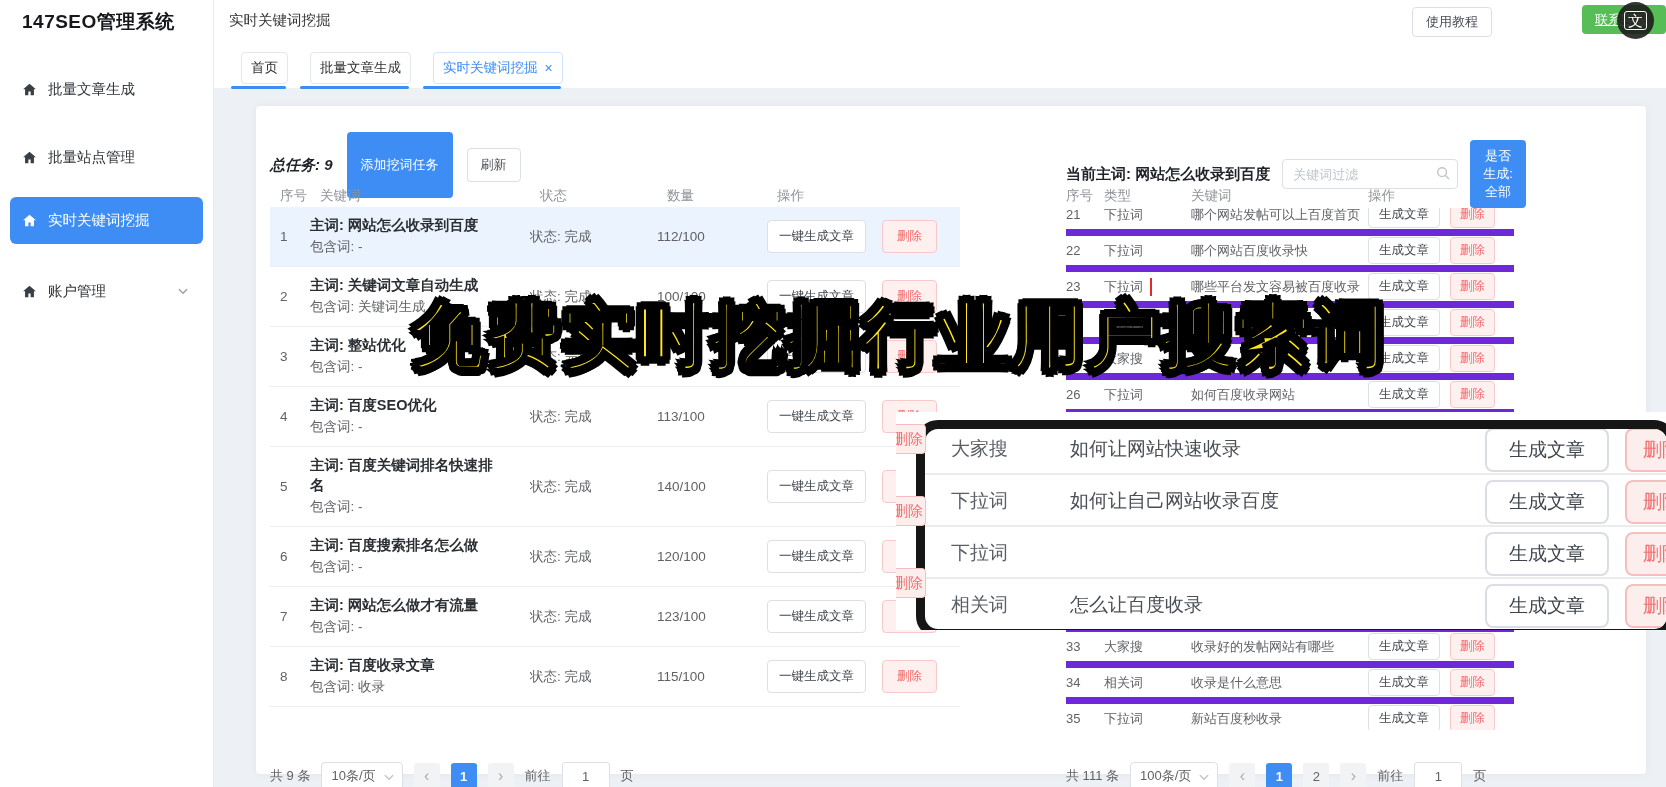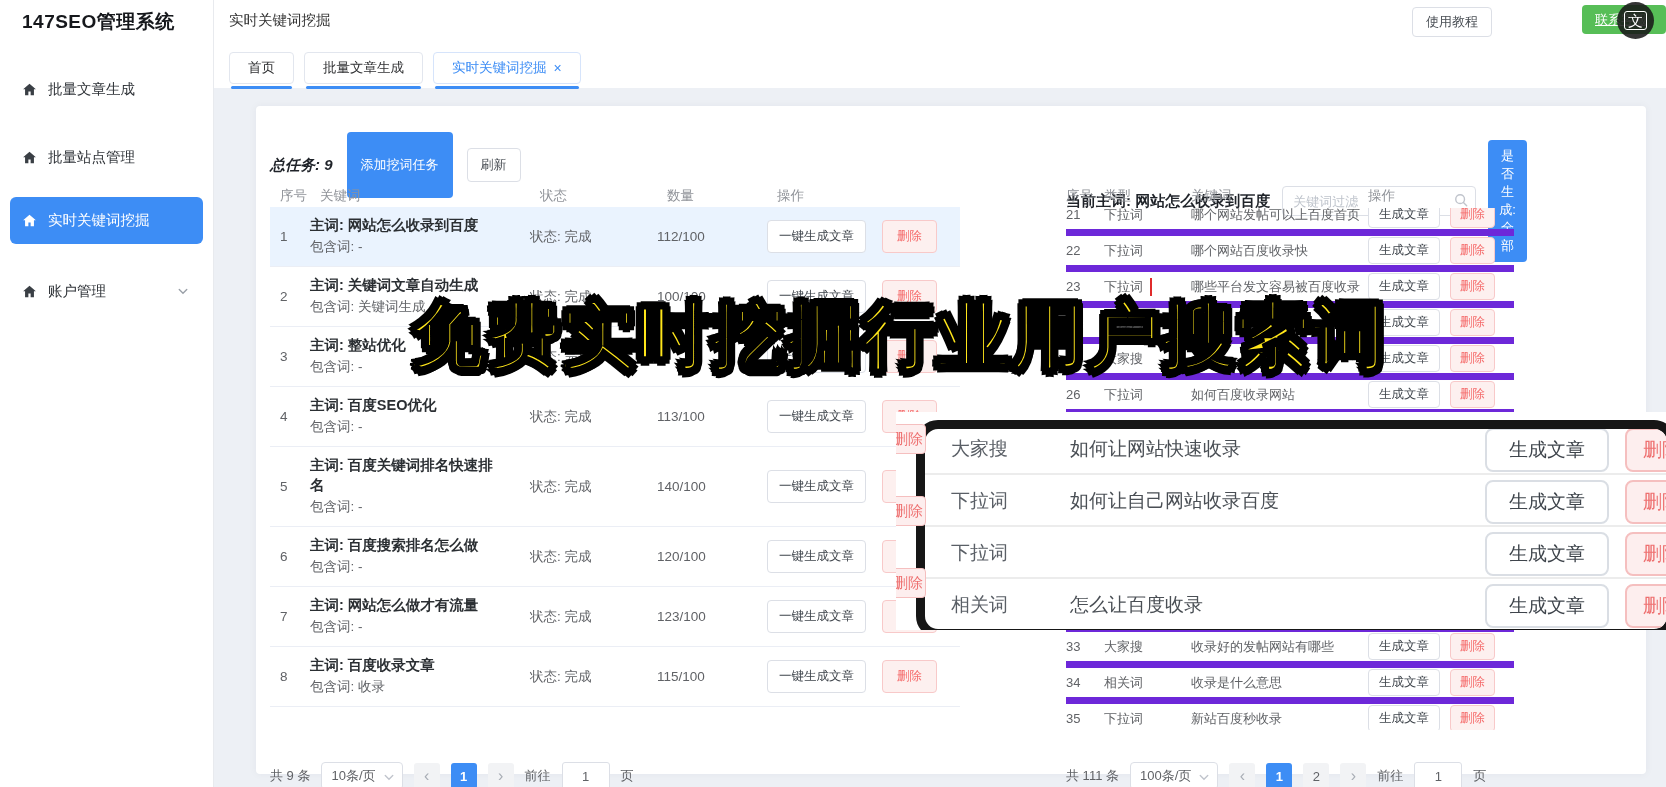--- a/index.html
+++ b/index.html
@@ -20,22 +20,22 @@
   .help-btn{position:absolute;right:174px;top:7px;padding:5px 13px;font-size:13px;color:#4a4f55;background:#fff;
             border:1px solid #dcdfe6;border-radius:4px;cursor:pointer;}
   .contact-btn{position:absolute;right:0;top:5px;width:84px;height:29px;background:#57be57;color:#fff;border:none;
                border-radius:4px;font-size:13px;text-align:left;padding-left:13px;cursor:pointer;text-decoration:underline;}
   .trans-badge{position:absolute;right:12px;top:2px;width:37px;height:37px;border-radius:50%;background:rgba(25,25,25,.88);
                color:#fff;font-size:15px;display:flex;align-items:center;justify-content:center;z-index:3;cursor:pointer;}
   .trans-badge span{border:1.5px solid #fff;border-radius:3px;padding:1px 3px;line-height:1;}
   
   .tabbar{position:absolute;left:214px;top:41px;right:0;height:47px;background:#fff;z-index:2;display:flex;align-items:flex-start;padding:11px 0 0 15px;gap:10px;box-sizing:border-box;}
   .tabwrap{display:flex;flex-direction:column;}
-  .tab{border:1px solid #e2e6ee;border-radius:4px;background:#fff;padding:6px 18px;font-size:13.5px;color:#303133;
-       display:flex;align-items:center;gap:7px;cursor:pointer;}
+  .tab{border:1px solid #e2e6ee;border-radius:4px;background:#fff;padding:6px 9px;font-size:13.5px;color:#303133;
+       display:flex;align-items:center;gap:7px;cursor:pointer;margin-left:12px;}
   .tab.active{color:#3d8df5;border-color:#d6e4fb;}
   .tab .x{font-size:14px;line-height:1;color:#3d8df5;}
   .tab-line{height:3px;background:#3d8df5;border-radius:2px;margin:2px 2px 0 2px;}
   
   .card{position:absolute;left:256px;top:106px;width:1390px;height:668px;background:#fff;border-radius:4px;
         box-shadow:0 0 8px rgba(31,45,61,.05);z-index:1;}
   
   .toolbar{position:absolute;left:14px;top:26px;display:flex;align-items:center;gap:14px;}
   .total-lab{font-size:15px;font-weight:bold;color:#1f2329;font-style:italic;}
   .btn-primary{background:#3d8df5;color:#fff;border:none;border-radius:4px;padding:24px 14px;font-size:13px;cursor:pointer;}
@@ -51,21 +51,21 @@
   .kw-sub{font-size:13.5px;color:#606266;line-height:23px;}
   .t-status,.t-count{font-size:13.5px;color:#606266;}
   .ops{display:flex;align-items:center;gap:16px;}
   .btn-gen{background:#fff;border:1px solid #dcdfe6;border-radius:4px;color:#3f454c;font-size:12.5px;padding:7px 11px;cursor:pointer;white-space:nowrap;}
   .btn-del{background:#fdf0ef;border:1px solid #f8c9c9;border-radius:4px;color:#f56c6c;font-size:12.5px;padding:7px 14px;cursor:pointer;white-space:nowrap;}
   
   .kwbar{position:absolute;left:810px;top:34px;width:460px;display:flex;align-items:center;gap:12px;}
   .kw-title{font-size:15px;font-weight:bold;color:#1f2329;white-space:nowrap;text-align:right;}
   .filter-wrap{position:relative;}
   .filter-input{width:138px;height:28px;border:1px solid #dcdfe6;border-radius:4px;font-size:13px;color:#606266;
-                padding:0 44px 0 10px;outline:none;font-family:inherit;}
+                padding:0 26px 0 10px;outline:none;font-family:inherit;}
   .filter-input::placeholder{color:#bfc4cc;}
   .mag{position:absolute;right:8px;top:7px;color:#c0c4cc;}
   .kw-grid{display:grid;grid-template-columns:38px 87px 177px 1fr;align-items:center;}
   .k-head{position:absolute;left:810px;top:78px;width:448px;height:24px;}
   .k-head .th{font-size:13.5px;color:#909399;}
   .k-rows{position:absolute;left:810px;top:102px;width:448px;height:522px;overflow:hidden;}
   .krow{height:36px;border-bottom:7px solid #6d28d9;box-sizing:border-box;}
   .kcell{font-size:13px;color:#606266;white-space:nowrap;overflow:hidden;}
   .kops{display:flex;align-items:center;gap:10px;}
   .btn-gen-s{background:#fff;border:1px solid #dcdfe6;border-radius:4px;color:#3f454c;font-size:12.5px;padding:4px 10px;cursor:pointer;white-space:nowrap;}

